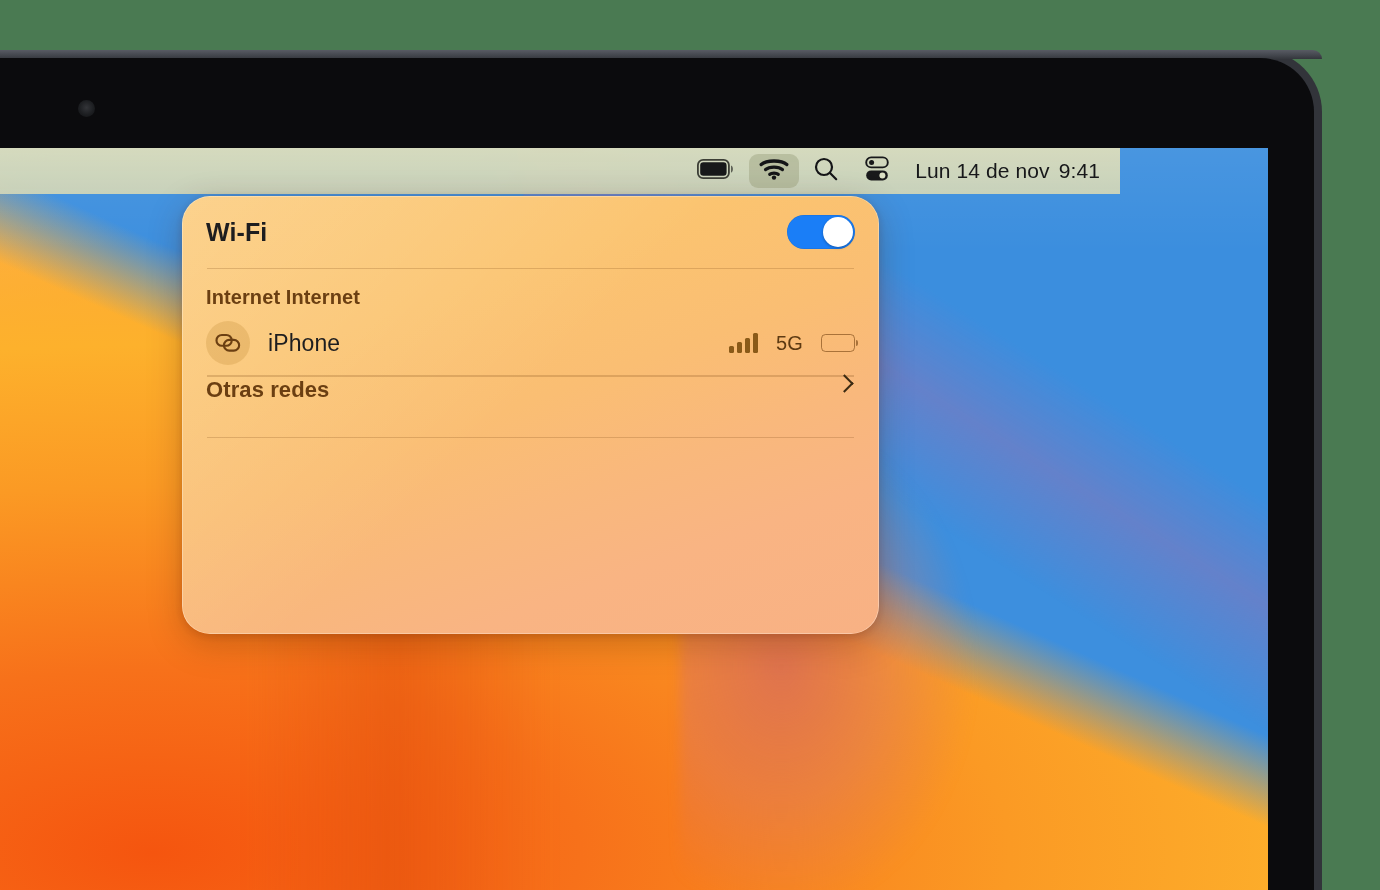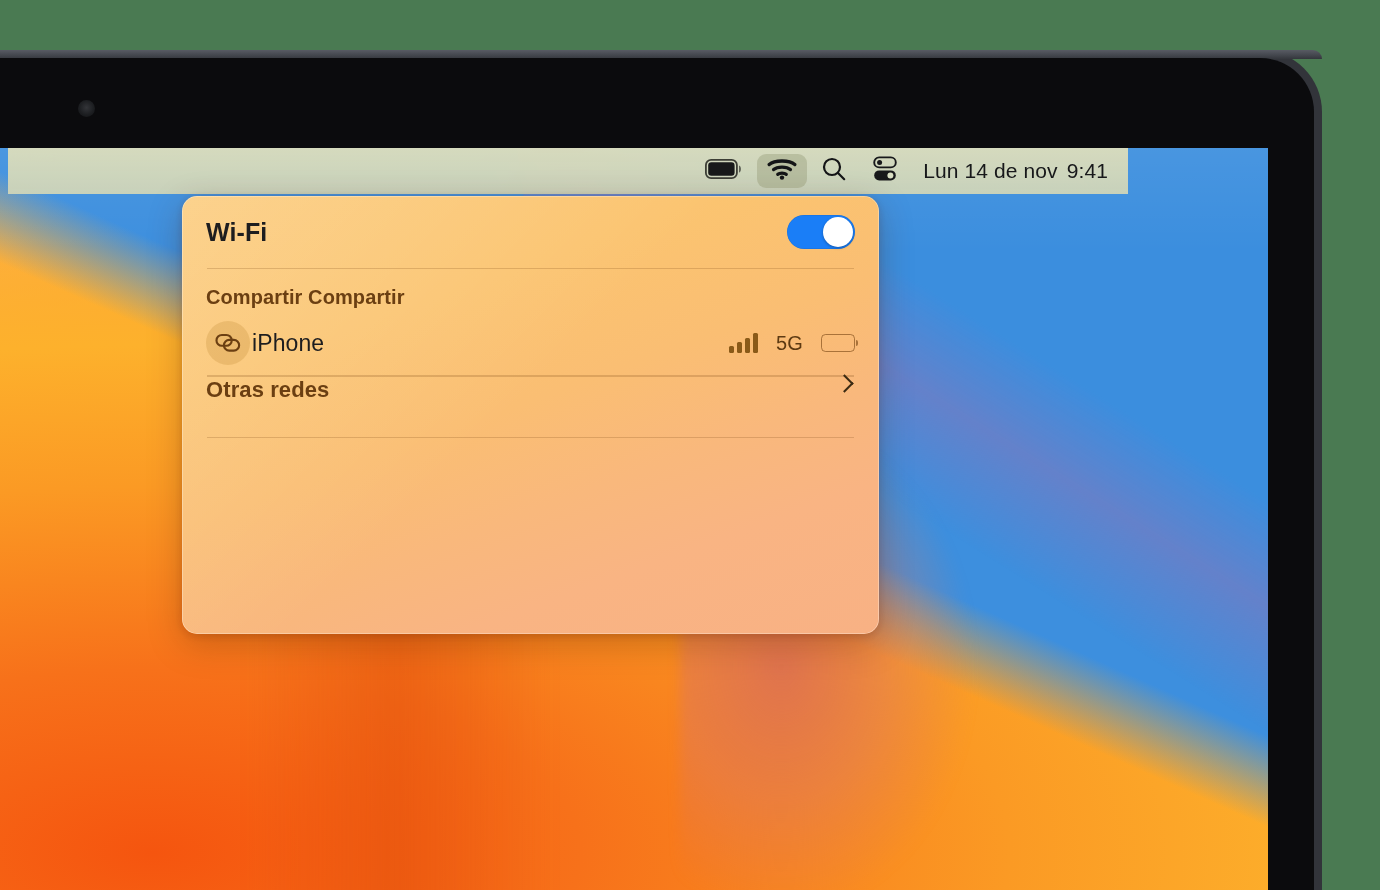--- a/index.html
+++ b/index.html
@@ -128,21 +128,21 @@
   }
   .wall-topfade {
     position: absolute;
     inset: 0;
     background: linear-gradient(180deg, rgba(255,255,255,.07) 0%, rgba(255,255,255,0) 14%);
   }
 
   
   .menubar {
     position: absolute;
-    left: 8px;
+    left: 0;
     top: 0;
     width: 1120px;
     height: 46px;
     background: linear-gradient(180deg, rgba(219,221,188,.96) 0%, rgba(208,213,184,.94) 100%);
     display: flex;
     align-items: center;
     justify-content: flex-end;
     backdrop-filter: blur(20px);
   }
   .menubar-right {
@@ -181,21 +181,21 @@
   }
   .mb-clock .time { margin-left: 9px; }
 
   
   .wifi-panel {
     position: absolute;
     left: 182px;
     top: 48px;
     width: 697px;
     height: 438px;
-    border-radius: 15px;
+    border-radius: 28px;
     background:
       linear-gradient(135deg, rgba(255,255,255,.20) 0%, rgba(255,255,255,0) 48%),
       linear-gradient(160deg, #fbc771 0%, #fbc470 28%, #fabe73 48%, #f9b87c 64%, #f9b483 78%, #f8b184 100%);
     box-shadow:
       0 10px 34px rgba(90,35,0,.28),
       0 2px 8px rgba(90,35,0,.18),
       inset 0 0 0 .8px rgba(255,255,255,.38);
     overflow: hidden;
   }
   .panel-inner {
@@ -251,21 +251,21 @@
     padding-bottom: 2px;
     letter-spacing: .1px;
   }
 
   .net-row {
     display: flex;
     align-items: center;
     height: 64px;
     justify-content: space-between;
   }
-  .net-left { display: flex; align-items: center; gap: 2px; }
+  .net-left { display: flex; align-items: center; gap: 18px; }
   .net-label {
     font-size: 23px;
     color: #1d1d1f;
     letter-spacing: .1px;
   }
 
   .hotspot-badge {
     width: 44px;
     height: 44px;
     border-radius: 50%;
@@ -428,21 +428,21 @@
 
         <div class="row-title">
           <span class="title-text">Wi-Fi</span>
           <div class="toggle">
             <div class="knob"></div>
           </div>
         </div>
 
         <div class="sep"></div>
 
-        <div class="section-head">Compartir Compartir</div>
+        <div class="section-head">Internet Internet</div>
 
         <div class="net-row">
           <div class="net-left">
             <span class="hotspot-badge">
               <svg width="26" height="22" viewBox="0 0 28 22">
                 <rect x="1.6" y="2.4" width="16.4" height="11.6" rx="5.8" ry="5.8" fill="none" stroke="#6b3f12" stroke-width="2.3"></rect>
                 <rect x="9.6" y="7.6" width="16.4" height="11.6" rx="5.8" ry="5.8" fill="none" stroke="#6b3f12" stroke-width="2.3"></rect>
               </svg>
             </span>
             <span class="net-label">iPhone</span>

